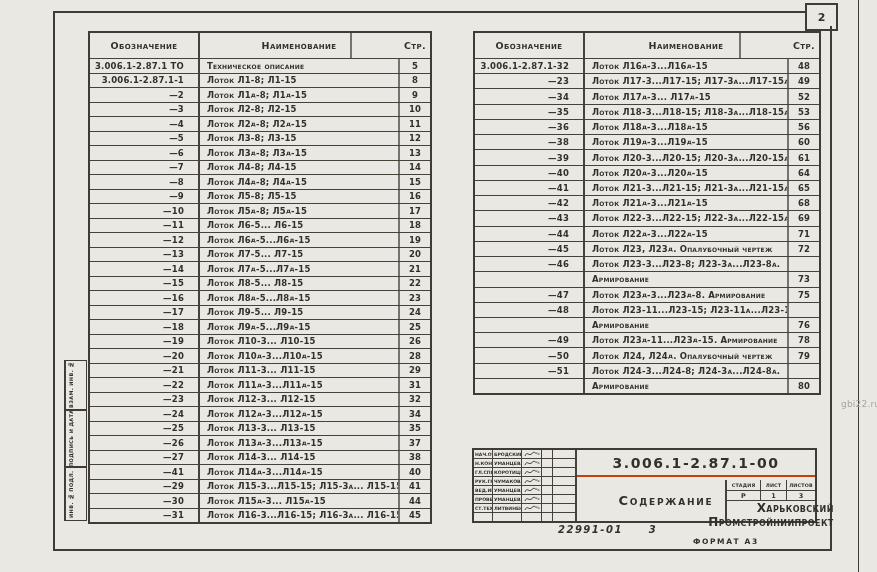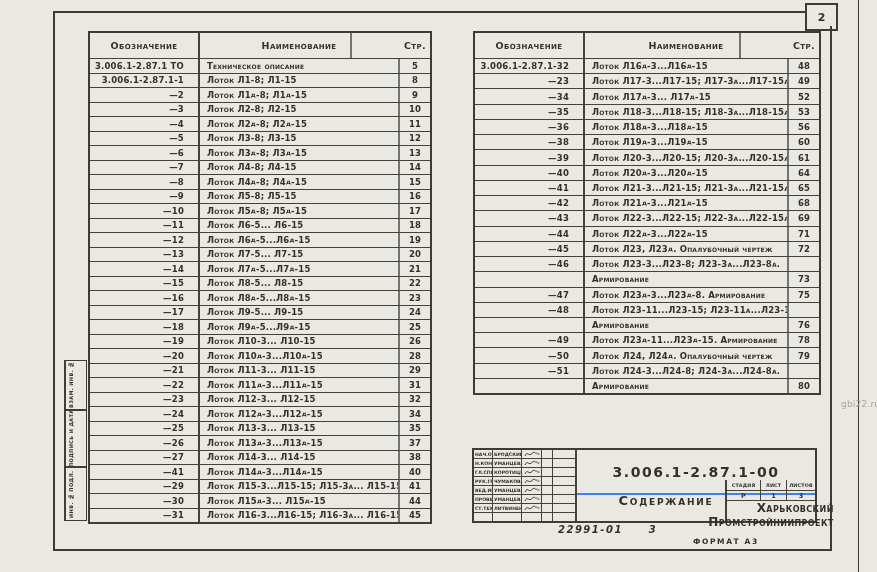--- a/index.html
+++ b/index.html
@@ -55,21 +55,21 @@
   .sigrow{flex:1 1 0;display:flex;border-bottom:1px solid #46423a;min-height:0;}
   .sigrow:last-child{border-bottom:none;}
   .sigrow>div{border-right:1px solid #46423a;overflow:hidden;white-space:nowrap;display:flex;align-items:center;}
   .sigrow>div:last-child{border-right:none;}
   .sg-role{width:19px;flex:0 0 19px;font-size:4.6px;font-weight:700;padding-left:1px;box-sizing:border-box;}
   .sg-name{width:29px;flex:0 0 29px;font-size:4.6px;font-weight:700;padding-left:1px;box-sizing:border-box;}
   .sg-sig{width:19px;flex:0 0 19px;justify-content:center;}
   .sg-e1{width:10px;flex:0 0 10px;}
   .sg-e2{flex:1 1 auto;}
   .doccell{
-    position:absolute;left:103px;top:0;right:0;height:45px;border-bottom:2px solid #3b82f6;
+    position:absolute;left:103px;top:0;right:0;height:27px;border-bottom:2px solid #c2410c;
     display:flex;align-items:center;justify-content:center;
     font-size:14px;font-weight:600;letter-spacing:1.6px;box-sizing:border-box;
   }
   .titlecell{
     position:absolute;left:103px;top:30px;width:150px;bottom:0;border-right:2px solid #46423a;
     display:flex;align-items:center;justify-content:center;
     font-size:13px;font-weight:600;letter-spacing:1.8px;font-variant:small-caps;box-sizing:border-box;padding-left:30px;
   }
   .stageblock{position:absolute;left:253px;top:30px;right:0;bottom:0;display:flex;flex-direction:column;}
   .stg-h{flex:0 0 10px;display:flex;border-bottom:1px solid #46423a;}

